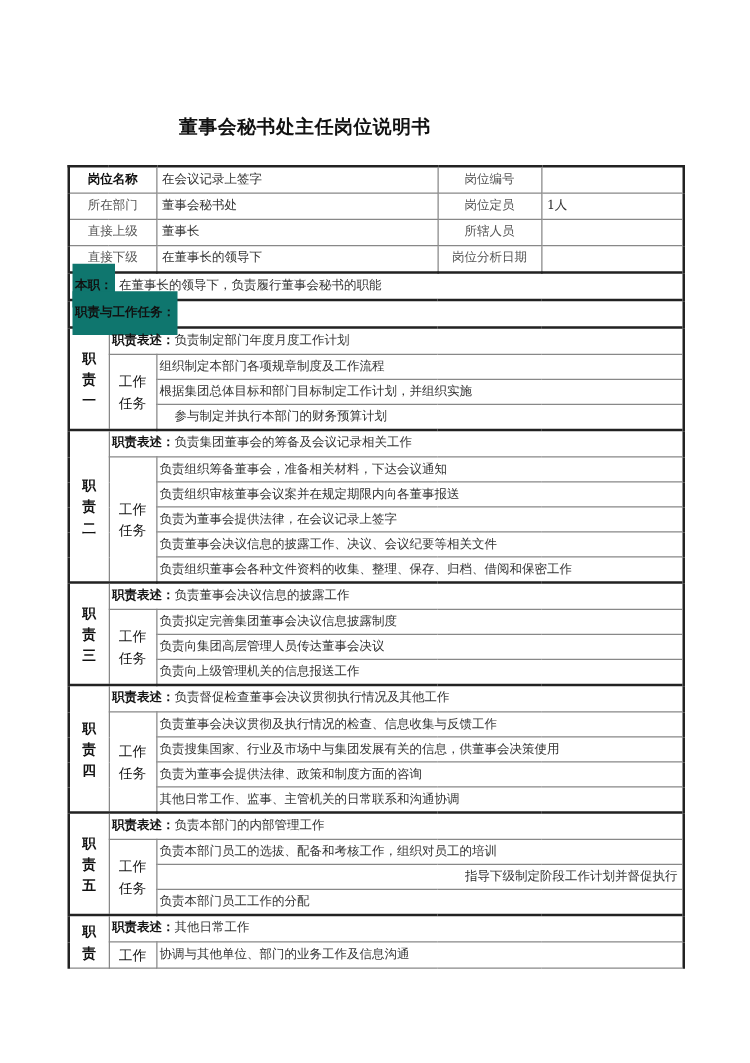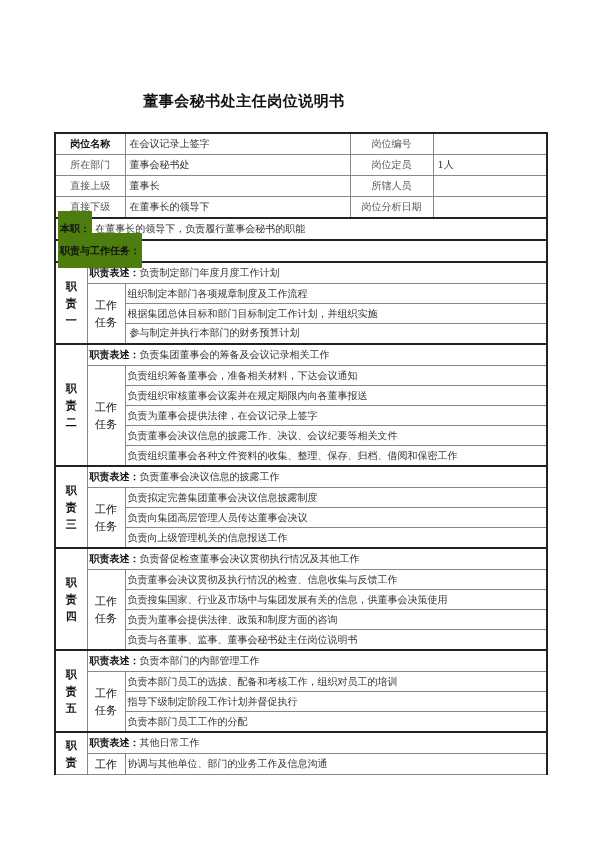--- a/index.html
+++ b/index.html
@@ -15,21 +15,21 @@
   .b-l { border-left:2px solid #222 !important; }
   .b-r { border-right:2px solid #222 !important; }
   .thick-top td { border-top:2px solid #222; }
   .lbl { text-align:center; color:#555; }
   .lbl.bold { font-weight:bold; color:#111; font-family:Liberation Sans, sans-serif; }
   .bold-sans { font-weight:bold; color:#111; font-family:"DejaVu Sans","Liberation Sans",sans-serif; }
   .duty-label { text-align:center; font-weight:bold; font-family:"DejaVu Sans","Liberation Sans",sans-serif;
                 color:#111; line-height:17px; font-size:11px; }
   .task-label { text-align:center; font-weight:normal; font-family:"DejaVu Sans","Liberation Sans",sans-serif;
                 color:#111; line-height:17px; font-size:11px; }
-  .shade { background:#4d7c0f; padding:12px 2px; }
+  .shade { background:#0f766e; padding:12px 2px; }
   .row-h { height:19px; }
 </style>
 </head>
 <body>
 
 <div class="title">董事会秘书处主任岗位说明书</div>
 
 <table>
   <colgroup>
     <col style="width:32px">
@@ -87,21 +87,21 @@
         <td rowspan="3" class="task-label">
           <div>工作</div>
           <div>任务</div>
         </td>
         <td colspan="3" class="b-r row-h" style="padding-left: 2px;">组织制定本部门各项规章制度及工作流程</td>
       </tr>
       <tr>
         <td colspan="3" class="b-r row-h" style="padding-left: 2px; font-family: Liberation Serif, serif;">根据集团总体目标和部门目标制定工作计划，并组织实施</td>
       </tr>
       <tr>
-        <td colspan="3" class="b-r row-h" style="padding-left: 4px; font-family: Liberation Mono, monospace;">参与制定并执行本部门的财务预算计划</td>
+        <td colspan="3" class="b-r row-h" style="padding-left: 14px;">参与制定并执行本部门的财务预算计划</td>
       </tr>
       <tr class="thick-top">
         <td rowspan="6" class="duty-label b-l">
           <div>职</div>
           <div>责</div>
           <div>二</div>
         </td>
         <td colspan="4" class="b-r" style="padding-left: 2px;"><span class="bold-sans">职责表述：</span><span>负责集团董事会的筹备及会议记录相关工作</span></td>
       </tr>
       <tr>
@@ -159,39 +159,39 @@
         </td>
         <td colspan="3" class="b-r row-h" style="padding-left: 2px;">负责董事会决议贯彻及执行情况的检查、信息收集与反馈工作</td>
       </tr>
       <tr>
         <td colspan="3" class="b-r row-h" style="padding-left: 2px;">负责搜集国家、行业及市场中与集团发展有关的信息，供董事会决策使用</td>
       </tr>
       <tr>
         <td colspan="3" class="b-r row-h" style="padding-left: 2px;">负责为董事会提供法律、政策和制度方面的咨询</td>
       </tr>
       <tr>
-        <td colspan="3" class="b-r row-h" style="padding-left: 2px;">负责与各董事、监事、董事会秘书处主任岗位说明书</td>
+        <td colspan="3" class="b-r row-h" style="padding-left: 2px;">其他日常工作、监事、主管机关的日常联系和沟通协调</td>
       </tr>
       <tr class="thick-top">
         <td rowspan="4" class="duty-label b-l">
           <div>职</div>
           <div>责</div>
           <div>五</div>
         </td>
         <td colspan="4" class="b-r" style="padding-left: 2px;"><span class="bold-sans">职责表述：</span><span>负责本部门的内部管理工作</span></td>
       </tr>
       <tr>
         <td rowspan="3" class="task-label">
           <div>工作</div>
           <div>任务</div>
         </td>
         <td colspan="3" class="b-r row-h" style="padding-left: 2px;">负责本部门员工的选拔、配备和考核工作，组织对员工的培训</td>
       </tr>
       <tr>
-        <td colspan="3" class="b-r row-h" style="padding-left: 2px;">指导下级制定阶段工作计划并督促执行</td>
+        <td colspan="3" class="b-r row-h" style="padding-left: 2px; text-align: right;">指导下级制定阶段工作计划并督促执行</td>
       </tr>
       <tr>
         <td colspan="3" class="b-r row-h" style="padding-left: 2px;">负责本部门员工工作的分配</td>
       </tr>
       <tr class="thick-top">
         <td rowspan="2" class="duty-label b-l">
           <div>职</div>
           <div>责</div>
         </td>
         <td colspan="4" class="b-r" style="padding-left: 2px;"><span class="bold-sans">职责表述：</span><span>其他日常工作</span></td>

